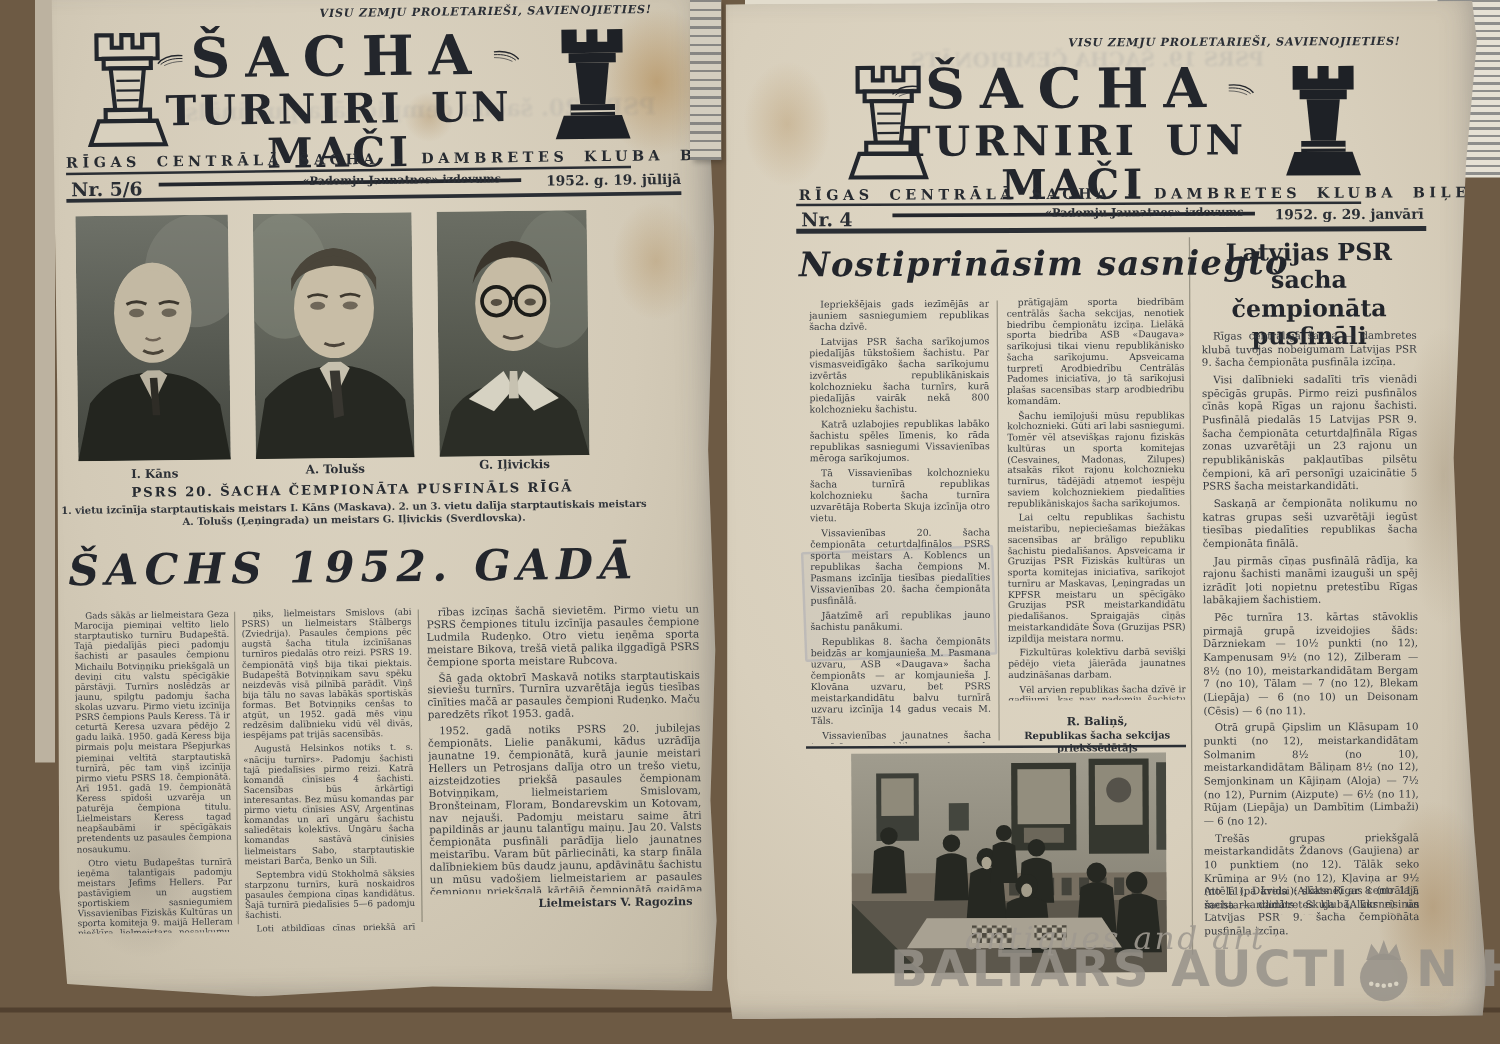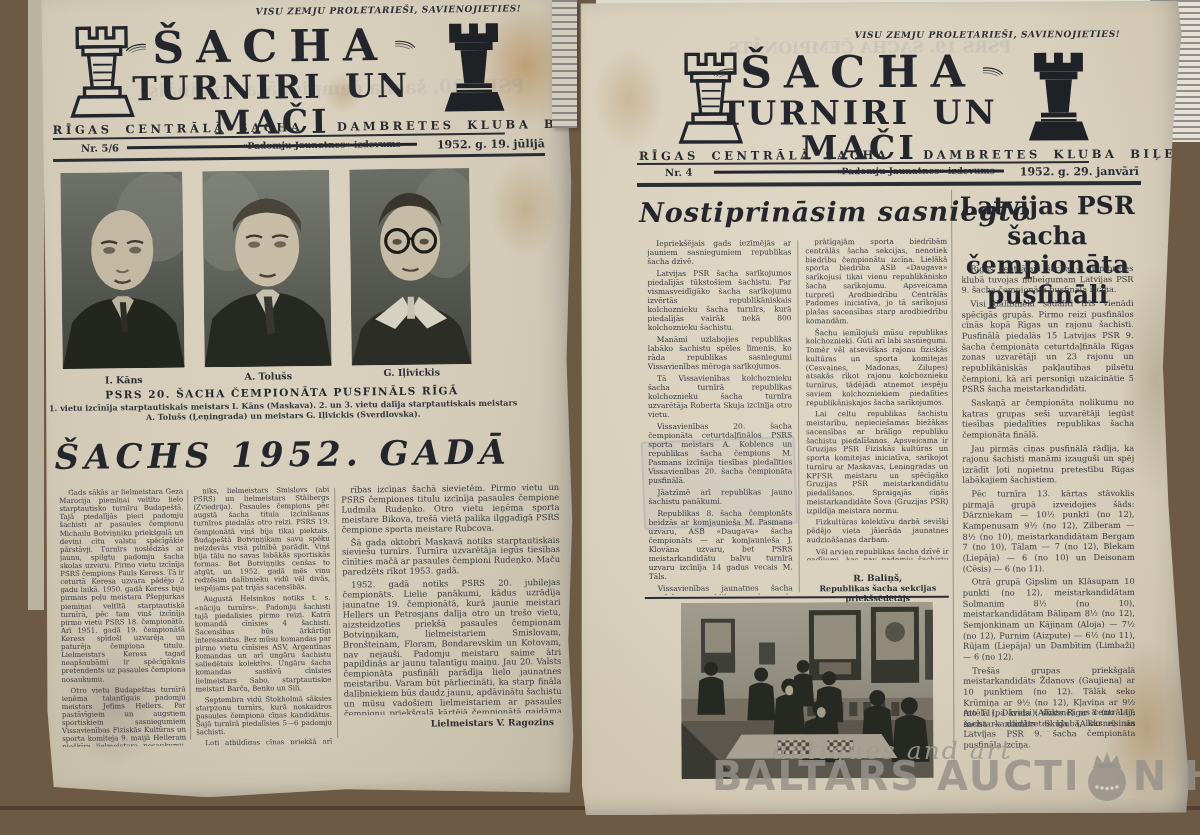--- a/index.html
+++ b/index.html
@@ -43,21 +43,21 @@
   .masthead{position:absolute;text-align:center;color:#23262c;}
   .mh1{font-size:44px;font-weight:bold;letter-spacing:12px;line-height:1;
        display:flex;align-items:center;justify-content:center;gap:6px;}
   .mh2{font-size:33px;font-weight:bold;letter-spacing:3px;word-spacing:8px;line-height:1.05;
        border-bottom:3px solid #23262c;padding:2px 6px 5px;}
   .rook{position:absolute;}
   .subtitle{position:absolute;font-size:11.5px;font-weight:bold;letter-spacing:3.6px;
     word-spacing:5px;color:#272b31;white-space:nowrap;text-align:center;}
   .rule{position:absolute;background:#2a2e34;}
   .issue-row{position:absolute;color:#2a2e34;}
-  .issue-no{position:absolute;left:0;font-size:10px;font-weight:bold;margin-left:24px;}
+  .issue-no{position:absolute;left:0;font-size:15px;font-weight:bold;}
   .publisher{position:absolute;font-size:9px;font-weight:bold;white-space:nowrap;}
   .date{position:absolute;right:0;font-size:11px;font-weight:bold;white-space:nowrap;}
 
   .ghost{position:absolute;transform:scaleX(-1);color:#41506b;font-weight:bold;
     filter:blur(.7px);white-space:nowrap;pointer-events:none;}
 
   
   .portrait{position:absolute;}
   .pcap{position:absolute;font-size:9.5px;font-weight:bold;color:#2b2f35;text-align:center;}
   .pheading{position:absolute;font-size:10.5px;font-weight:bold;letter-spacing:1.5px;
@@ -68,21 +68,21 @@
   .art-title{position:absolute;font-style:italic;font-weight:bold;color:#23262c;
     text-align:center;white-space:nowrap;}
   .col{position:absolute;text-align:justify;color:#363a40;overflow:hidden;}
   .col p{margin:0 0 3px;text-indent:9px;line-height:inherit;}
   .vrule{position:absolute;width:1px;background:rgba(70,70,60,.45);}
   .sig-right{position:absolute;font-size:9px;font-weight:bold;color:#2b2f35;text-align:right;}
   .sig-center{position:absolute;text-align:center;color:#2b2f35;margin-top:15px;}
   .sig-center .nm{font-size:9px;font-weight:bold;}
   .sig-center .rl{font-size:8px;font-weight:bold;line-height:1.25;}
   .a2title{position:absolute;font-weight:bold;color:#23262c;text-align:center;
-    font-size:25px;line-height:1.18;}
+    font-size:19px;line-height:1.18;}
   .caption-bold{font-weight:normal;}
   .stamp-ghost{position:absolute;border:2px solid rgba(70,92,165,.14);
     background:rgba(70,92,165,.05);transform:rotate(-2deg);border-radius:2px;}
 
   
   .wm{position:absolute;z-index:9;pointer-events:none;}
   .wm-script{left:772px;top:736px;font-family:"DejaVu Serif",serif;font-style:italic;
     font-size:25px;color:rgba(158,153,144,.9);letter-spacing:2px;}
   .wm-brand{left:712px;top:750px;display:flex;align-items:center;gap:3px;
     font-family:"DejaVu Sans",sans-serif;font-weight:bold;font-size:40px;
@@ -341,21 +341,21 @@
       <span class="publisher" style="left:195px;">«Padomju Jaunatnes» izdevums</span>
       <span class="date">1952. g. 29. janvārī</span>
     </div>
     <div class="rule" style="left:58px;top:180px;width:504px;height:4px;"></div>
 
     <div class="art-title" style="left:60px;top:194px;width:312px;font-size:27px;letter-spacing:1px;">Nostiprināsim sasniegto</div>
 
     <div class="col" style="left:68px;top:236px;width:144px;height:356px;font-size:7.5px;line-height:1.2;">
         <p>Iepriekšējais gads iezīmējās ar jauniem sasniegumiem republikas šacha dzīvē.</p>
         <p>Latvijas PSR šacha sarīkojumos piedalījās tūkstošiem šachistu. Par vismasveidīgāko šacha sarīkojumu izvērtās republikāniskais kolchoznieku šacha turnīrs, kurā piedalījās vairāk nekā 800 kolchoznieku šachistu.</p>
-        <p>Manāmi uzlabojies republikas labāko šachistu spēles līmenis, ko rāda republikas sasniegumi Vissavienības mēroga sarīkojumos.</p>
+        <p>Katrā uzlabojies republikas labāko šachistu spēles līmenis, ko rāda republikas sasniegumi Vissavienības mēroga sarīkojumos.</p>
         <p>Tā Vissavienības kolchoznieku šacha turnīrā republikas kolchoznieku šacha turnīra uzvarētāja Roberta Skuja izcīnīja otro vietu.</p>
         <p>Vissavienības 20. šacha čempionāta ceturtdaļfinālos PSRS sporta meistars A. Koblencs un republikas šacha čempions M. Pasmans izcīnīja tiesības piedalīties Vissavienības 20. šacha čempionāta pusfinālā.</p>
         <p>Jāatzīmē arī republikas jauno šachistu panākumi.</p>
         <p>Republikas 8. šacha čempionāts beidzās ar komjaunieša M. Pasmana uzvaru, ASB «Daugava» šacha čempionāts — ar komjaunieša J. Klovāna uzvaru, bet PSRS meistarkandidātu balvu turnīrā uzvaru izcīnīja 14 gadus vecais M. Tāls.</p>
         <p>Vissavienības jaunatnes šacha turnīrā republikas komanda ierindojās 5. vietā. Komandas dalībniece Z. Nachimovska izcīnīja pirmo vietu jaunietēm.</p>
       </div>
     <div class="vrule" style="left:218px;top:238px;height:352px;"></div>
     <div class="col" style="left:226px;top:236px;width:142px;height:322px;font-size:7.3px;line-height:1.2;">
         <p>prātīgajām sporta biedrībām centrālās šacha sekcijas, nenotiek biedrību čempionātu izcīņa. Lielākā sporta biedrība ASB «Daugava» sarīkojusi tikai vienu republikānisko šacha sarīkojumu. Apsveicama turpretī Arodbiedrību Centrālās Padomes iniciatīva, jo tā sarīkojusi plašas sacensības starp arodbiedrību komandām.</p>
         <p>Šachu iemīļojuši mūsu republikas kolchoznieki. Gūti arī labi sasniegumi. Tomēr vēl atsevišķas rajonu fiziskās kultūras un sporta komitejas (Cesvaines, Madonas, Zilupes) atsakās rīkot rajonu kolchoznieku turnīrus, tādējādi atņemot iespēju saviem kolchozniekiem piedalīties republikāniskajos šacha sarīkojumos.</p>

